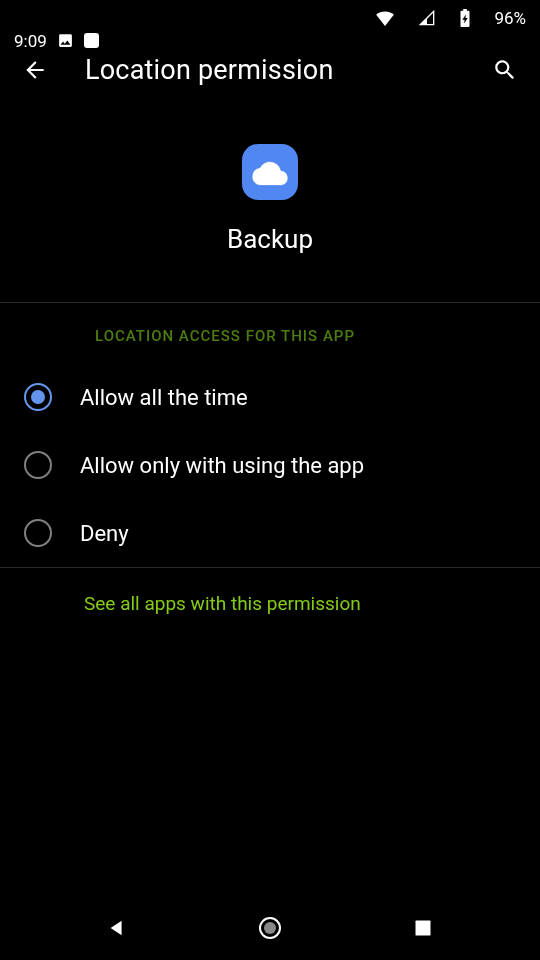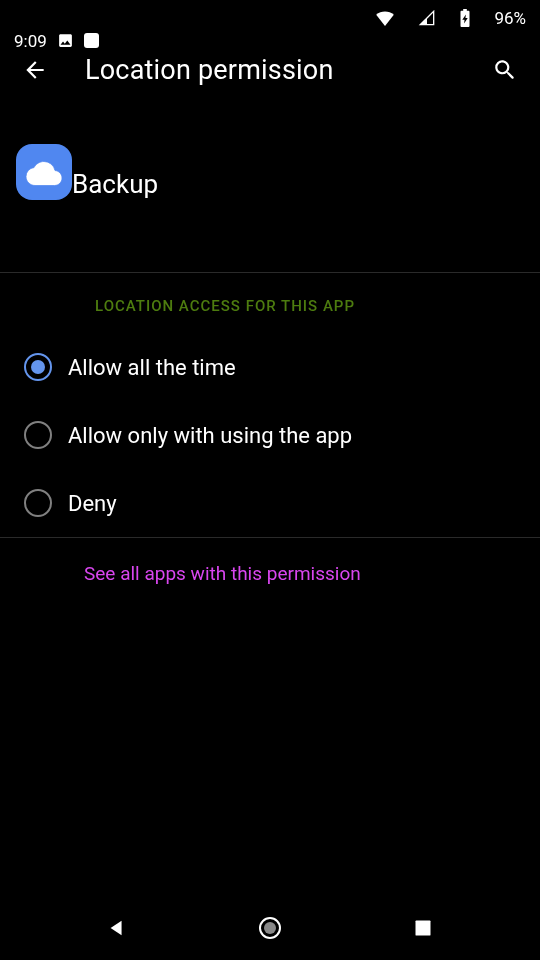--- a/index.html
+++ b/index.html
@@ -85,23 +85,23 @@
       width: 28px;
       height: 28px;
       display: flex;
       align-items: center;
       justify-content: center;
       cursor: pointer;
     }
 
     .app-info {
       display: flex;
-      flex-direction: row;
-      align-items: center;
-      padding: 40px 16px 48px;
+      flex-direction: column;
+      align-items: center;
+      padding: 40px 0 48px;
     }
 
     .app-icon {
       width: 56px;
       height: 56px;
       background: #5087f0;
       border-radius: 16px;
       display: flex;
       align-items: center;
       justify-content: center;
@@ -124,21 +124,21 @@
       font-size: 15px;
       font-weight: 500;
       letter-spacing: 1px;
       padding: 24px 16px 18px 95px;
     }
 
     .radio-option {
       display: flex;
       align-items: center;
       padding: 20px 16px 20px 24px;
-      gap: 16px;
+      gap: 28px;
       cursor: pointer;
     }
 
     .radio-circle {
       width: 28px;
       height: 28px;
       border: 2.5px solid #808080;
       border-radius: 50%;
       display: flex;
       align-items: center;
@@ -161,21 +161,21 @@
     .radio-label {
       font-size: 22px;
       font-weight: 400;
     }
 
     .link-section {
       padding: 24px 16px 24px 84px;
     }
 
     .link-text {
-      color: #d946ef;
+      color: #84cc16;
       font-size: 19px;
       cursor: pointer;
     }
 
     .nav-bar {
       position: absolute;
       bottom: 0;
       left: 0;
       right: 0;
       display: flex;

